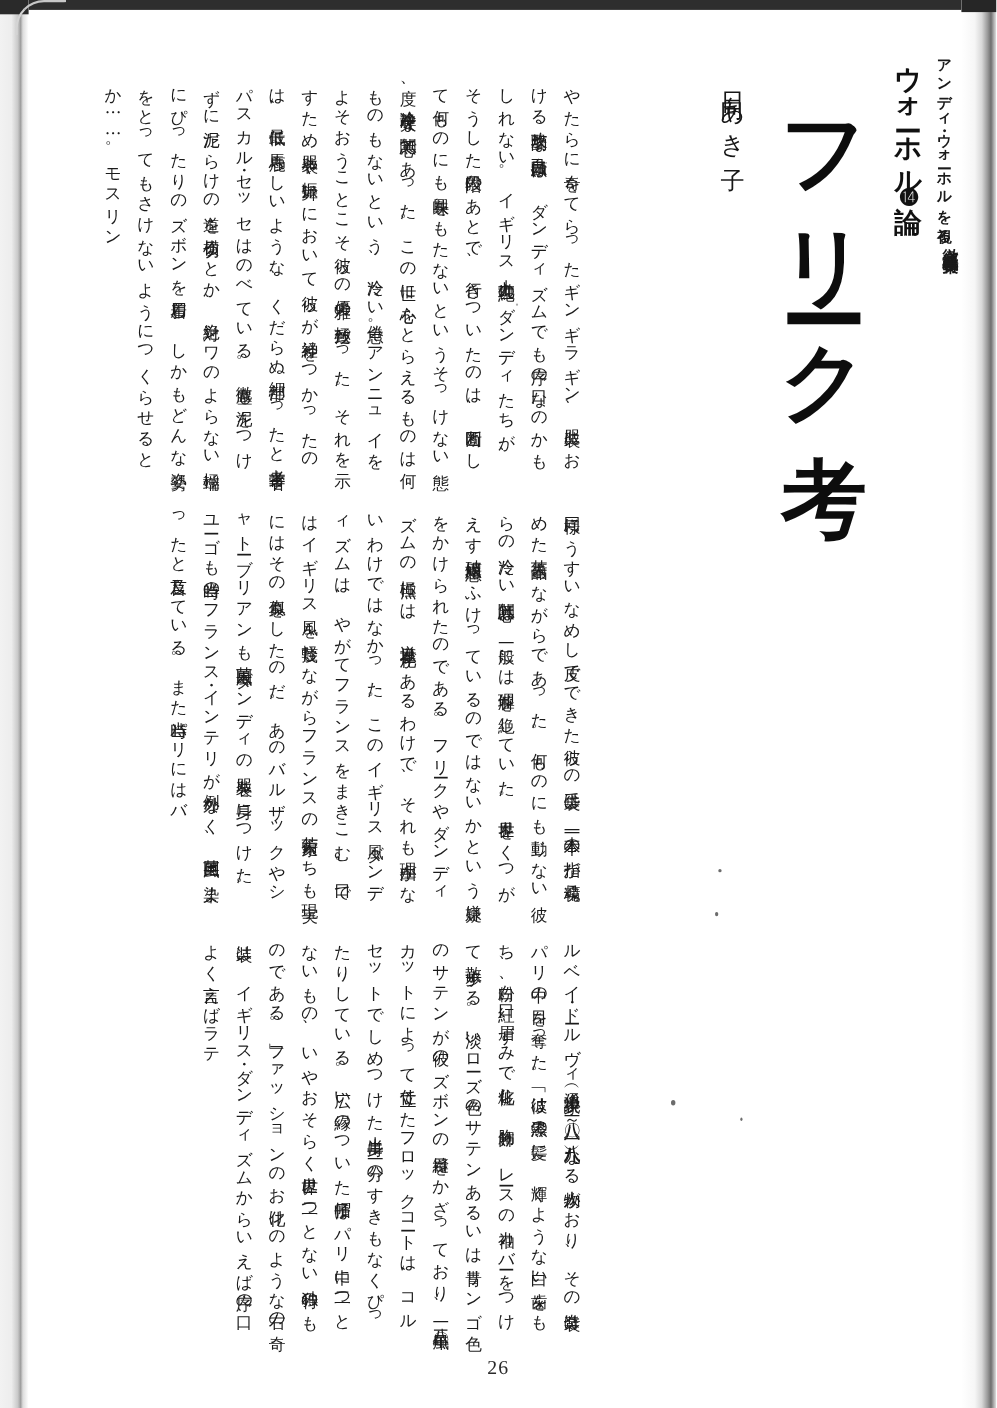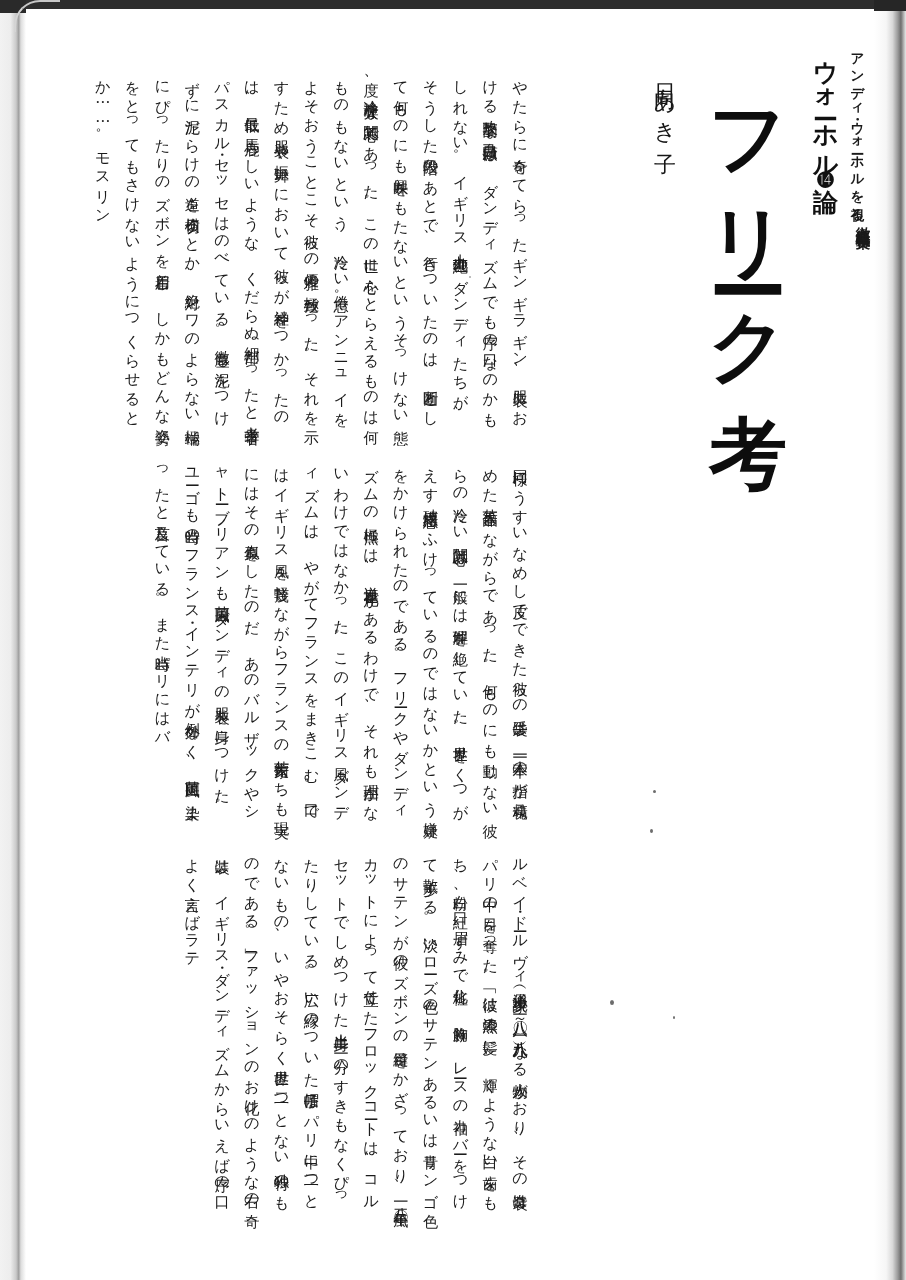--- a/index.html
+++ b/index.html
@@ -228,20 +228,21 @@
   <div class="headline">フリーク考</div>
 
   <div class="byline">日向あき子</div>
 
   <div class="block" id="block1">やたらに奇をてらったギンギラギン、服装における攻撃的な自己顕示は、ダンディズムでも序の口なのかもしれない。イギリス十九世紀のダンディたちが、そうした段階のあとで、行きついたのは、断固として何ものにも興味をもたないというそっけない態度、冷静尊大な無関心であった。この世に心をとらえるものは何ものもないという、冷たい倦怠。アンニュイをよそおうことこそ彼らの優雅の極致だった。それを示すため服装や振舞いにおいて彼らが神経をつかったのは、最低に馬鹿らしいような、くだらぬ細部だったと考古学者パスカル・セッセはのべている。微塵も泥をつけずに泥だらけの道を横切るとか、絶対シワのよらない極端にぴったりのズボンを着用し、しかもどんな姿勢をとってもさけないようにつくらせるとか……。モスリン</div>
 
   <div class="block" id="block2">同様にうすいなめし皮でできた彼らの手袋は、一本一本の指が精魂こめた芸術品さながらであった。何ものにも動じない彼らの冷たい無関心は、一般には理解を絶していた。世界をくつがえす破壊思想にふけっているのではないかという嫌疑をかけられたのである。フリークやダンディズムの極点には、逆世界化があるわけで、それも理由がないわけではなかった。このイギリス風ダンディズムは、やがてフランスをまきこむ。口ではイギリス風を軽蔑しながらフランスの芸術家たちも現実にはその真似をしたのだ。あのバルザックやシャトーブリアンも英国風ダンディの服装を身につけた。ユーゴも当時のフランス・インテリが例外なく、英国風に染まったと言及している。また当時パリにはバ</div>
 
   <div class="block" id="block3">ルベイ・ドールヴィ（通俗小説家 一八〇八～一八八九）なる人物がおり、その奇装はパリ中の目を奪った。「彼は漆黒の髪に、輝くような白い歯をもち、白粉、口紅、眉ずみで化粧し、胸飾り、レースの袖カバーをつけて散歩する。淡いローズ色のサテンあるいは青リンゴ色のサテンが彼のズボンの縫目をかざっており、一八三〇年風カットによって仕立てたフロックコートは、コルセットでしめつけた上半身に一分のすきもなくぴったりしている。広い縁のついた帽子はパリ中に二つとないもの、いやおそらく世界に二つとない独特のものである。」ファッションのお化けのような右の奇装は、イギリス・ダンディズムからいえば序の口、よく言えばラテ</div>
 
+  <div class="folio">26</div>
 
   <div class="speck" style="left:653px; top:790px; width:3px; height:3px;"></div>
   <div class="speck" style="left:650px; top:829px; width:3px; height:4px;"></div>
   <div class="speck" style="left:610px; top:1000px; width:4px; height:5px;"></div>
   <div class="speck" style="left:673px; top:1016px; width:2px; height:3px;"></div>
   <div class="speck" style="left:469px; top:276px; width:2px; height:2px; opacity:.45;"></div>
 
 </div>
 
 </body></html>

